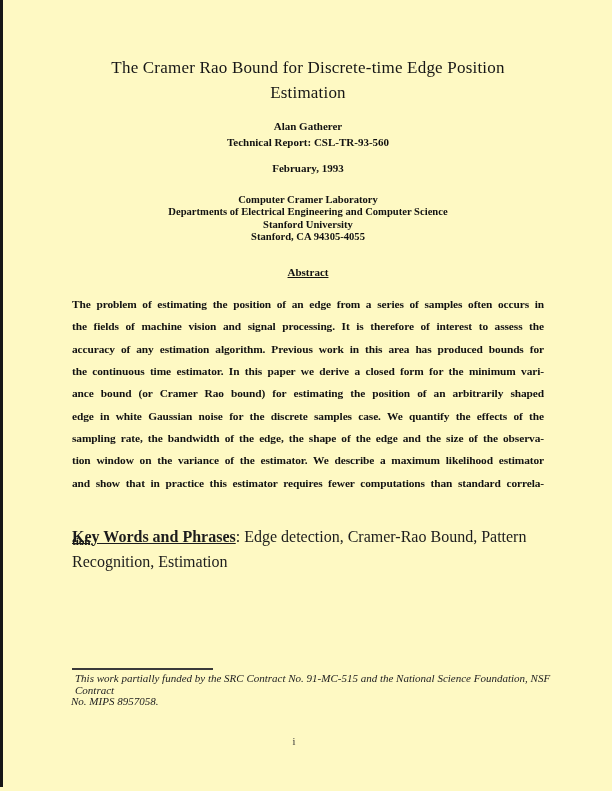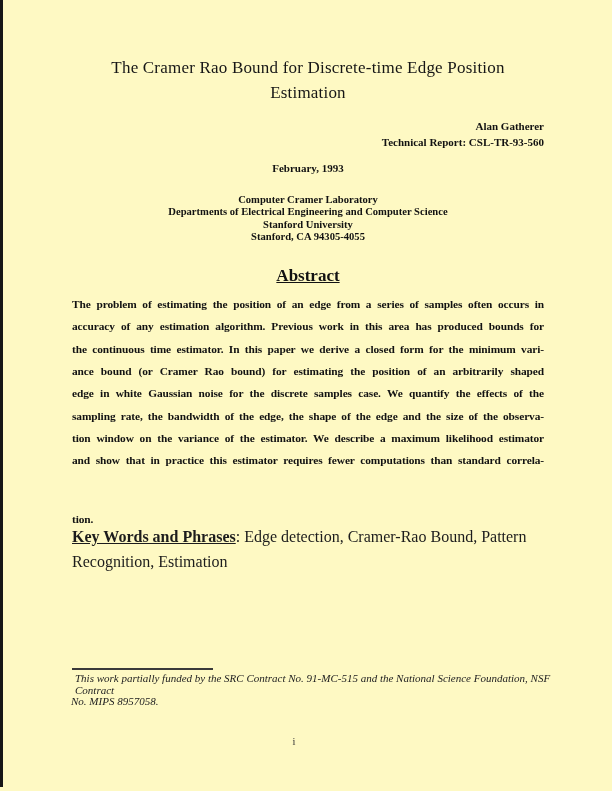--- a/index.html
+++ b/index.html
@@ -35,42 +35,42 @@
     line-height: 25px;
     text-align: center;
     letter-spacing: 0.2px;
     color: #161616;
   }
   .author-block {
     top: 118px;
     font-size: 11px;
     font-weight: bold;
     line-height: 16px;
-    text-align: right;
+    text-align: center;
     color: #121212;
     font-family: Liberation Serif, serif;
   }
   .date-line {
     top: 162px;
     font-size: 11px;
     font-weight: bold;
     text-align: center;
     color: #121212;
   }
   .affiliation {
     top: 194px;
     font-size: 10.6px;
     font-weight: bold;
     line-height: 12.4px;
     text-align: center;
     color: #121212;
   }
   .abstract-heading {
     top: 266px;
-    font-size: 17px;
+    font-size: 11px;
     font-weight: bold;
     text-align: center;
     color: #121212;
   }
   .abstract-heading span {
     text-decoration: underline;
   }
   .abstract-body {
     top: 293px;
     font-size: 11.4px;
@@ -154,20 +154,21 @@
     <div>Stanford University</div>
     <div>Stanford, CA 94305-4055</div>
   </div>
 
   <div class="block abstract-heading">
     <span>Abstract</span>
   </div>
 
   <div class="block abstract-body">
     <div class="abs-line">The problem of estimating the position of an edge from a series of samples often occurs in</div>
+    <div class="abs-line">the fields of machine vision and signal processing. It is therefore of interest to assess the</div>
     <div class="abs-line">accuracy of any estimation algorithm. Previous work in this area has produced bounds for</div>
     <div class="abs-line">the continuous time estimator. In this paper we derive a closed form for the minimum vari-</div>
     <div class="abs-line">ance bound (or Cramer Rao bound) for estimating the position of an arbitrarily shaped</div>
     <div class="abs-line">edge in white Gaussian noise for the discrete samples case. We quantify the effects of the</div>
     <div class="abs-line">sampling rate, the bandwidth of the edge, the shape of the edge and the size of the observa-</div>
     <div class="abs-line">tion window on the variance of the estimator. We describe a maximum likelihood estimator</div>
     <div class="abs-line">and show that in practice this estimator requires fewer computations than standard correla-</div>
     <div class="abs-line last">tion.</div>
   </div>
 

